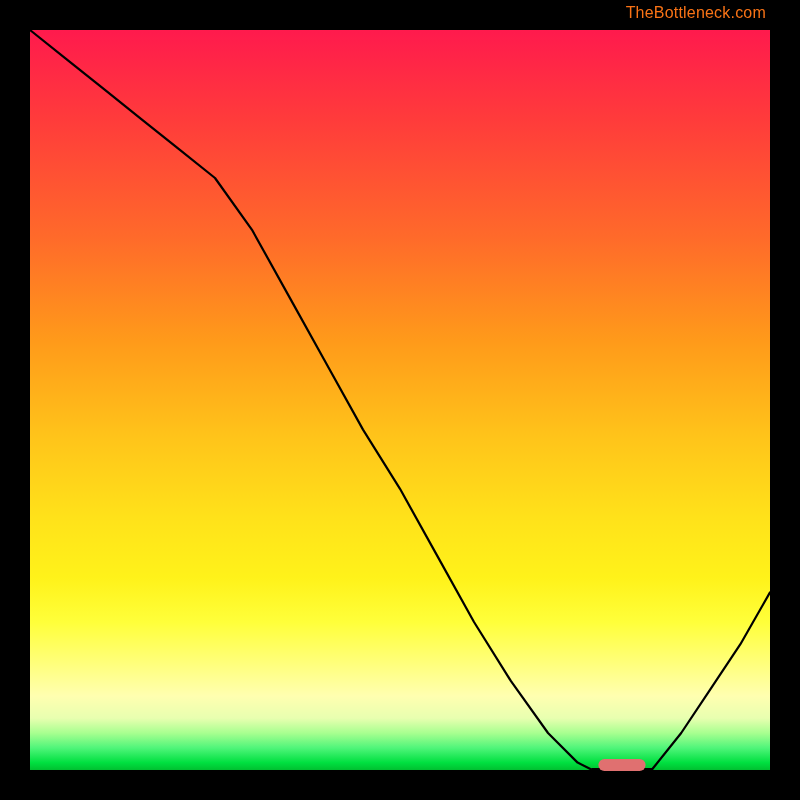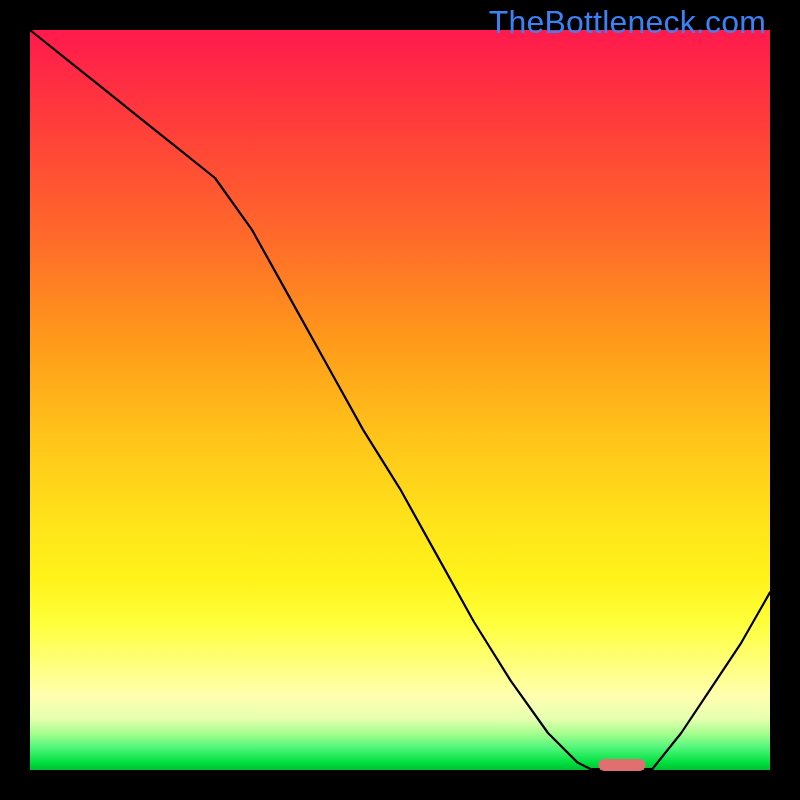--- a/index.html
+++ b/index.html
@@ -40,22 +40,22 @@
       #a8ff90 95%,
       #50f57a 97%,
       #00e040 99%,
       #00c030 100%
     );
   }
   .watermark {
     position: absolute;
     top: 4px;
     right: 34px;
-    color: #3b82f6;
-    font-size: 32px;
+    color: #f97316;
+    font-size: 16px;
     font-weight: 500;
     letter-spacing: 0.2px;
     user-select: none;
   }
   .curve-svg {
     position: absolute;
     left: 30px;
     top: 30px;
     width: 740px;
     height: 740px;

